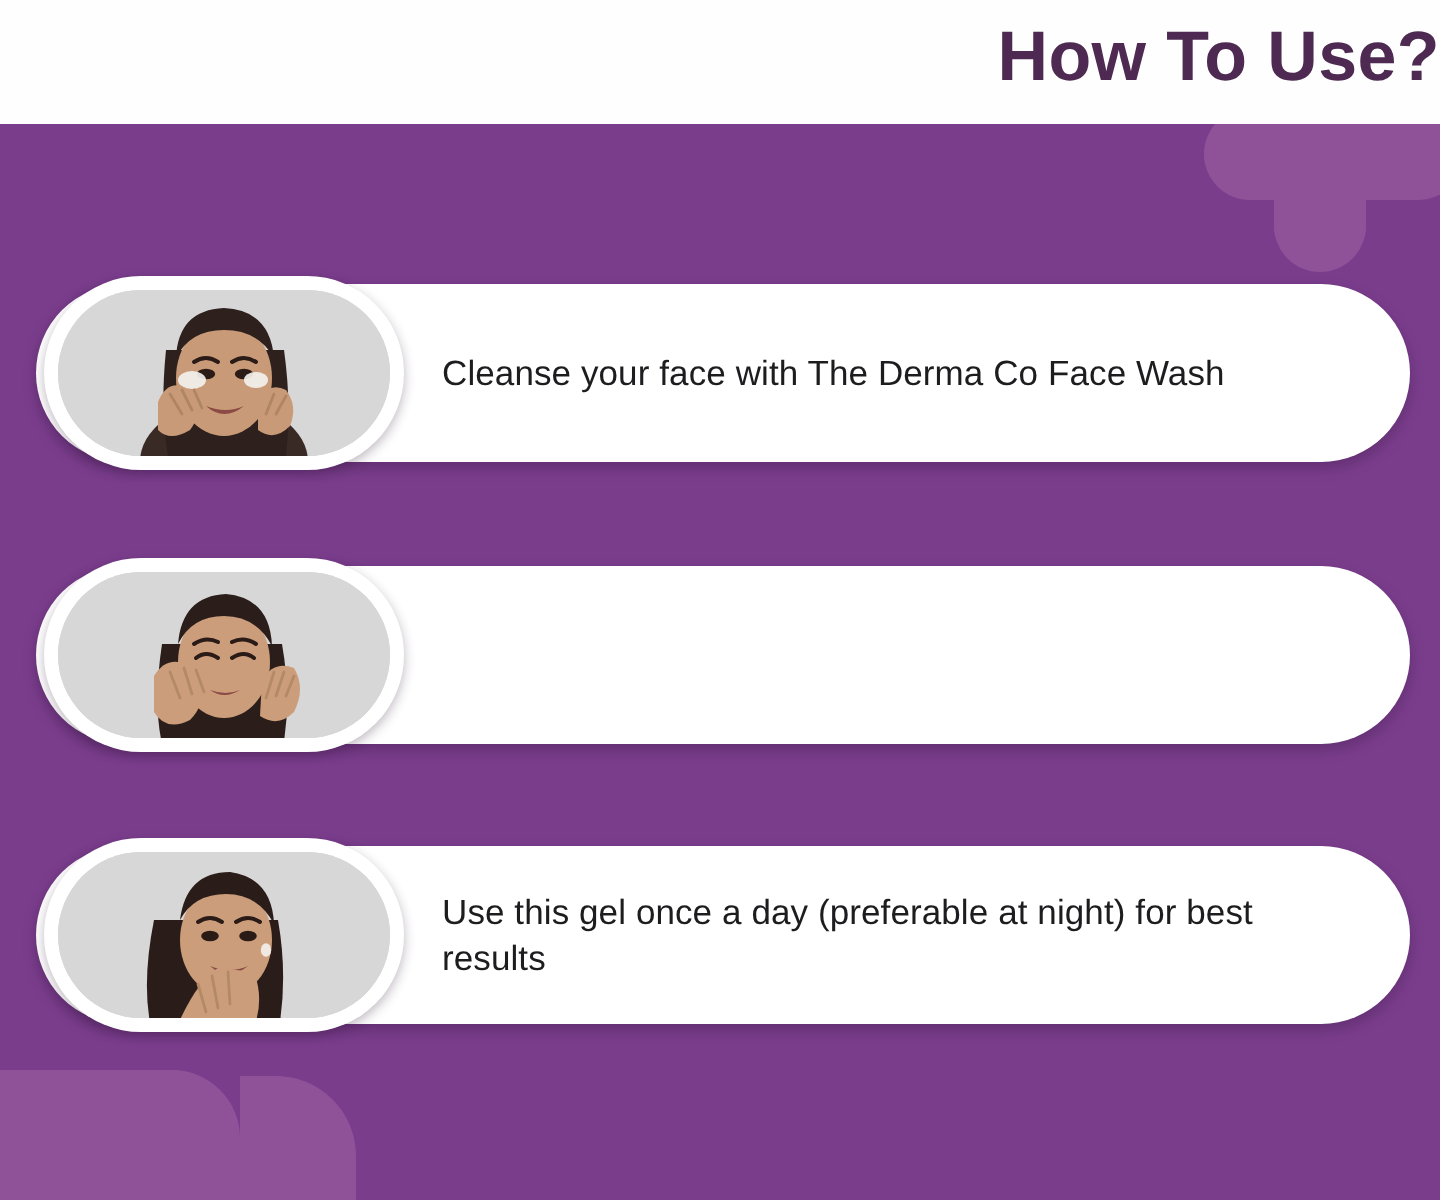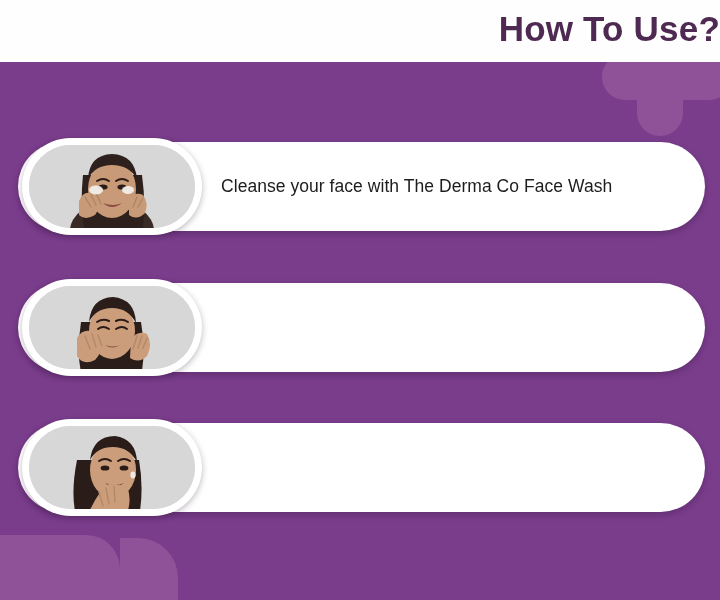--- a/index.html
+++ b/index.html
@@ -231,17 +231,18 @@
               <ellipse cx="95" cy="42" rx="4.4" ry="2.6" fill="#2b1b17"></ellipse>
               <path d="M70 35 Q76 31 82 35" stroke="#2b1b17" stroke-width="2" fill="none" stroke-linecap="round"></path>
               <path d="M89 35 Q95 31 101 35" stroke="#2b1b17" stroke-width="2" fill="none" stroke-linecap="round"></path>
               <path d="M76 57 Q85 65 95 57 Q86 61 76 57 Z" fill="#8c4a44"></path>
               <ellipse cx="104" cy="49" rx="2.6" ry="3.4" fill="#efe9e2"></ellipse>
               <path d="M60 86 Q70 64 80 58 L98 60 Q104 76 96 92 Z" fill="#cb9d7b"></path>
               <path d="M70 66 L74 80 M77 62 L80 78 M85 60 L86 76" stroke="#b38966" stroke-width="1.4" stroke-linecap="round"></path>
             </svg>
           </div>
         </div>
+        <div class="step-text">Use this gel once a day (preferable at night) for best results</div>
       </div>
 
     </div>
   </div>
 </div>
 
 </body></html>

